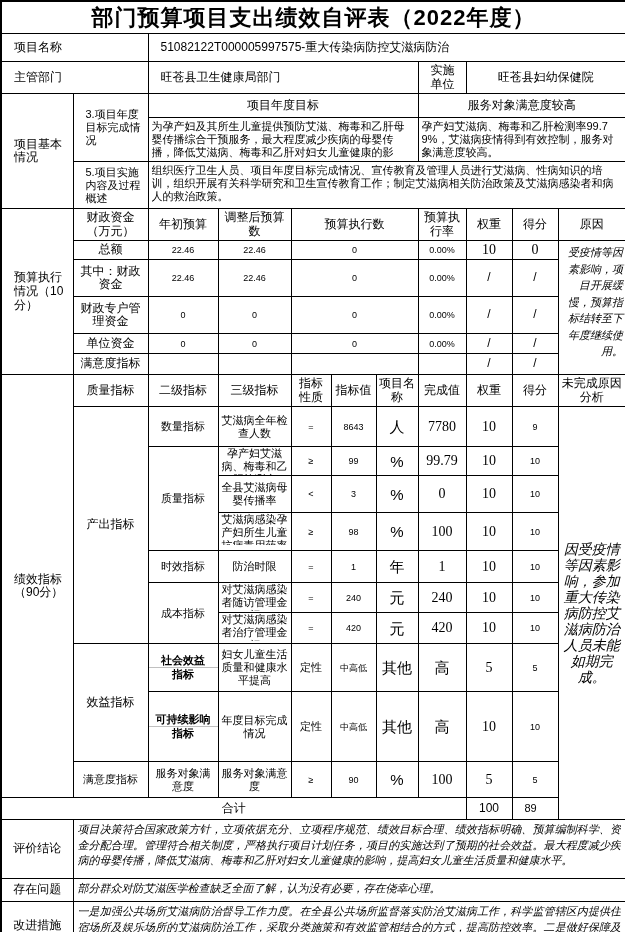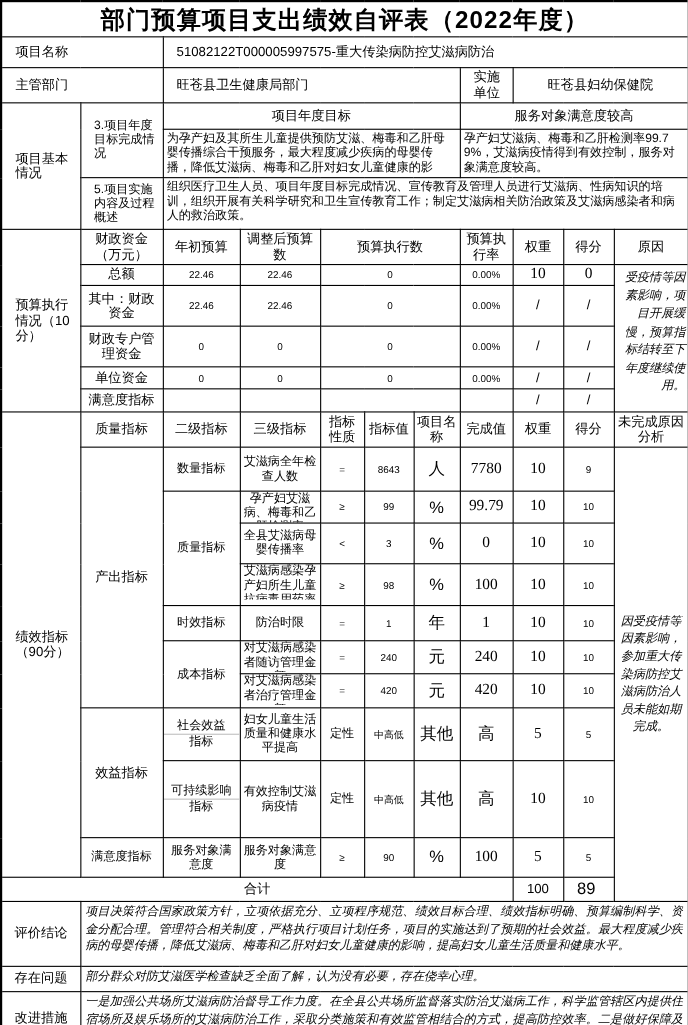--- a/index.html
+++ b/index.html
@@ -12,23 +12,23 @@
   .tl{text-align:left;padding-left:12px;}
   .vt{vertical-align:top;}
   .txt{font-size:11px;line-height:13px;text-align:left;vertical-align:top;padding:2px 3px;}
   .clip{overflow:hidden;}
   .it{font-style:italic;}
   .num-lg{font-family:"Liberation Serif","DejaVu Serif",serif;font-size:14px;}
   .num-sm{font-size:9px;}
   .unit-lg{font-size:15px;}
   .l3{font-size:11px;line-height:13px;}
   .reason{font-size:11px;line-height:16.5px;text-align:right;vertical-align:top;padding:3px 2px;}
-  .unfin{font-size:11px;line-height:16px;text-align:center;vertical-align:middle;padding:0 2px;}
+  .unfin{font-size:14px;line-height:16px;text-align:center;vertical-align:middle;padding:0 2px;}
   .split{display:flex;flex-direction:column;height:100%;}
-  .split>div{flex:1;display:flex;align-items:center;justify-content:center;}
+  .split>div{flex:1;display:flex;align-items:center;justify-content:center;font-weight:bold;}
   .split>div:first-child{border-bottom:1px solid #c0c0c0;}
   .bottom-txt{font-size:11px;line-height:15.5px;font-style:italic;text-align:justify;
               vertical-align:top;padding:2px 4px;}
 </style>
 </head>
 <body>
 
 <table>
   <colgroup>
     <col style="width:72px">
@@ -262,21 +262,21 @@
     <td class="num-sm">5</td>
   </tr>
 
   <tr style="height:70px">
     <td class="l3" style="padding:0">
       <div class="split">
         <div>可持续影响</div>
         <div>指标</div>
       </div>
         </td>
-    <td class="l3">有效控制艾滋病疫情</td>
+    <td class="l3">年度目标完成情况</td>
     <td class="l3">定性</td>
     <td class="num-sm">中高低</td>
     <td class="unit-lg">其他</td>
     <td class="unit-lg">高</td>
     <td class="num-lg">10</td>
     <td class="num-sm">10</td>
   </tr>
 
   <tr style="height:36px">
     <td class="l3">满意度指标</td>
@@ -286,21 +286,21 @@
     <td class="num-sm">90</td>
     <td class="unit-lg">%</td>
     <td class="num-lg">100</td>
     <td class="num-lg">5</td>
     <td class="num-sm">5</td>
   </tr>
 
   <tr style="height:22px">
     <td colspan="8">合计</td>
     <td>100</td>
-    <td class="tl" style="font-size:15px">89</td>
+    <td class="tl" style="font-size:11px">89</td>
   </tr>
 
   <tr style="height:58px">
     <td>评价结论</td>
     <td colspan="10" class="bottom-txt">
       <div class="clip" style="height:54px">项目决策符合国家政策方针，立项依据充分、立项程序规范、绩效目标合理、绩效指标明确、预算编制科学、资金分配合理。管理符合相关制度，严格执行项目计划任务，项目的实施达到了预期的社会效益。最大程度减少疾病的母婴传播，降低艾滋病、梅毒和乙肝对妇女儿童健康的影响，提高妇女儿童生活质量和健康水平。</div>
         </td>
   </tr>
 
   <tr style="height:22px">

